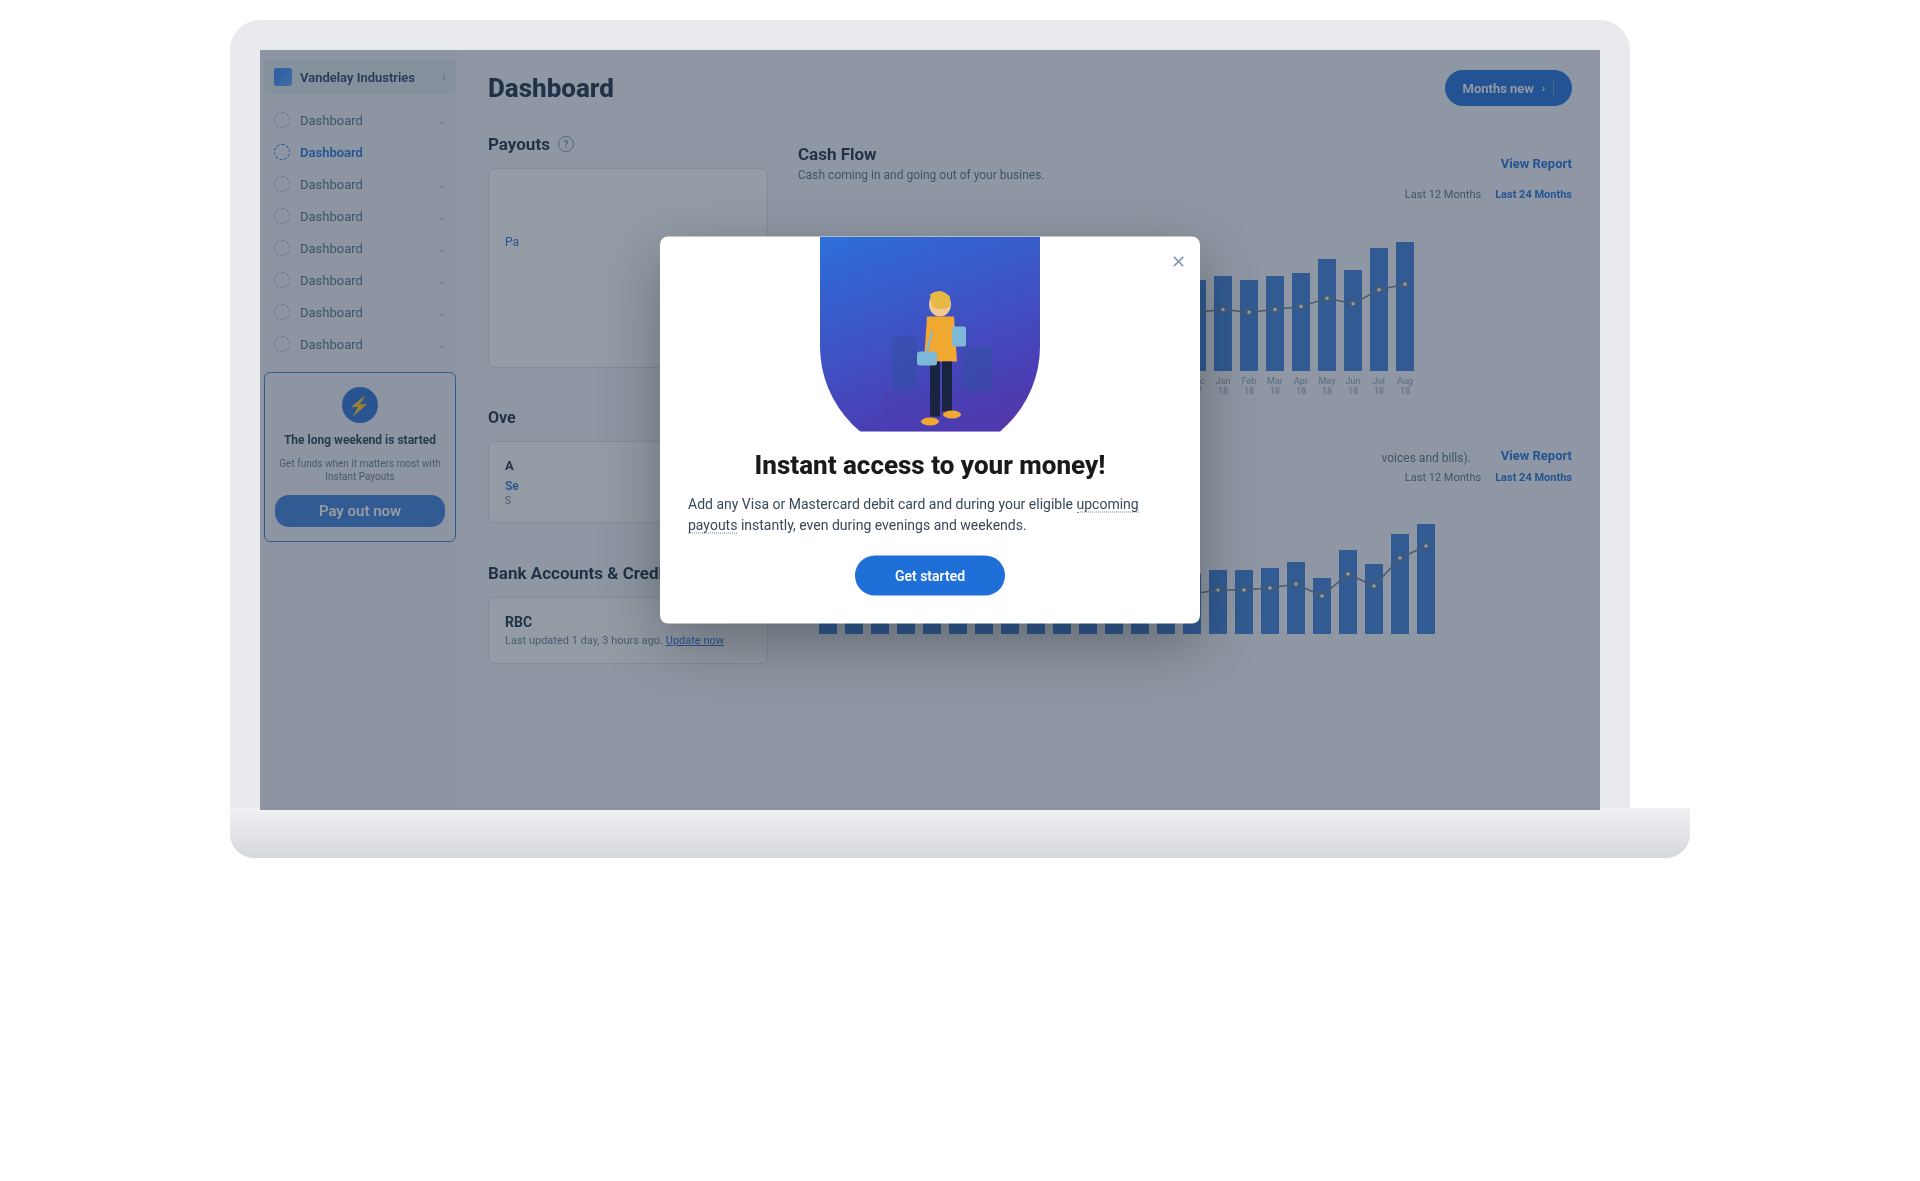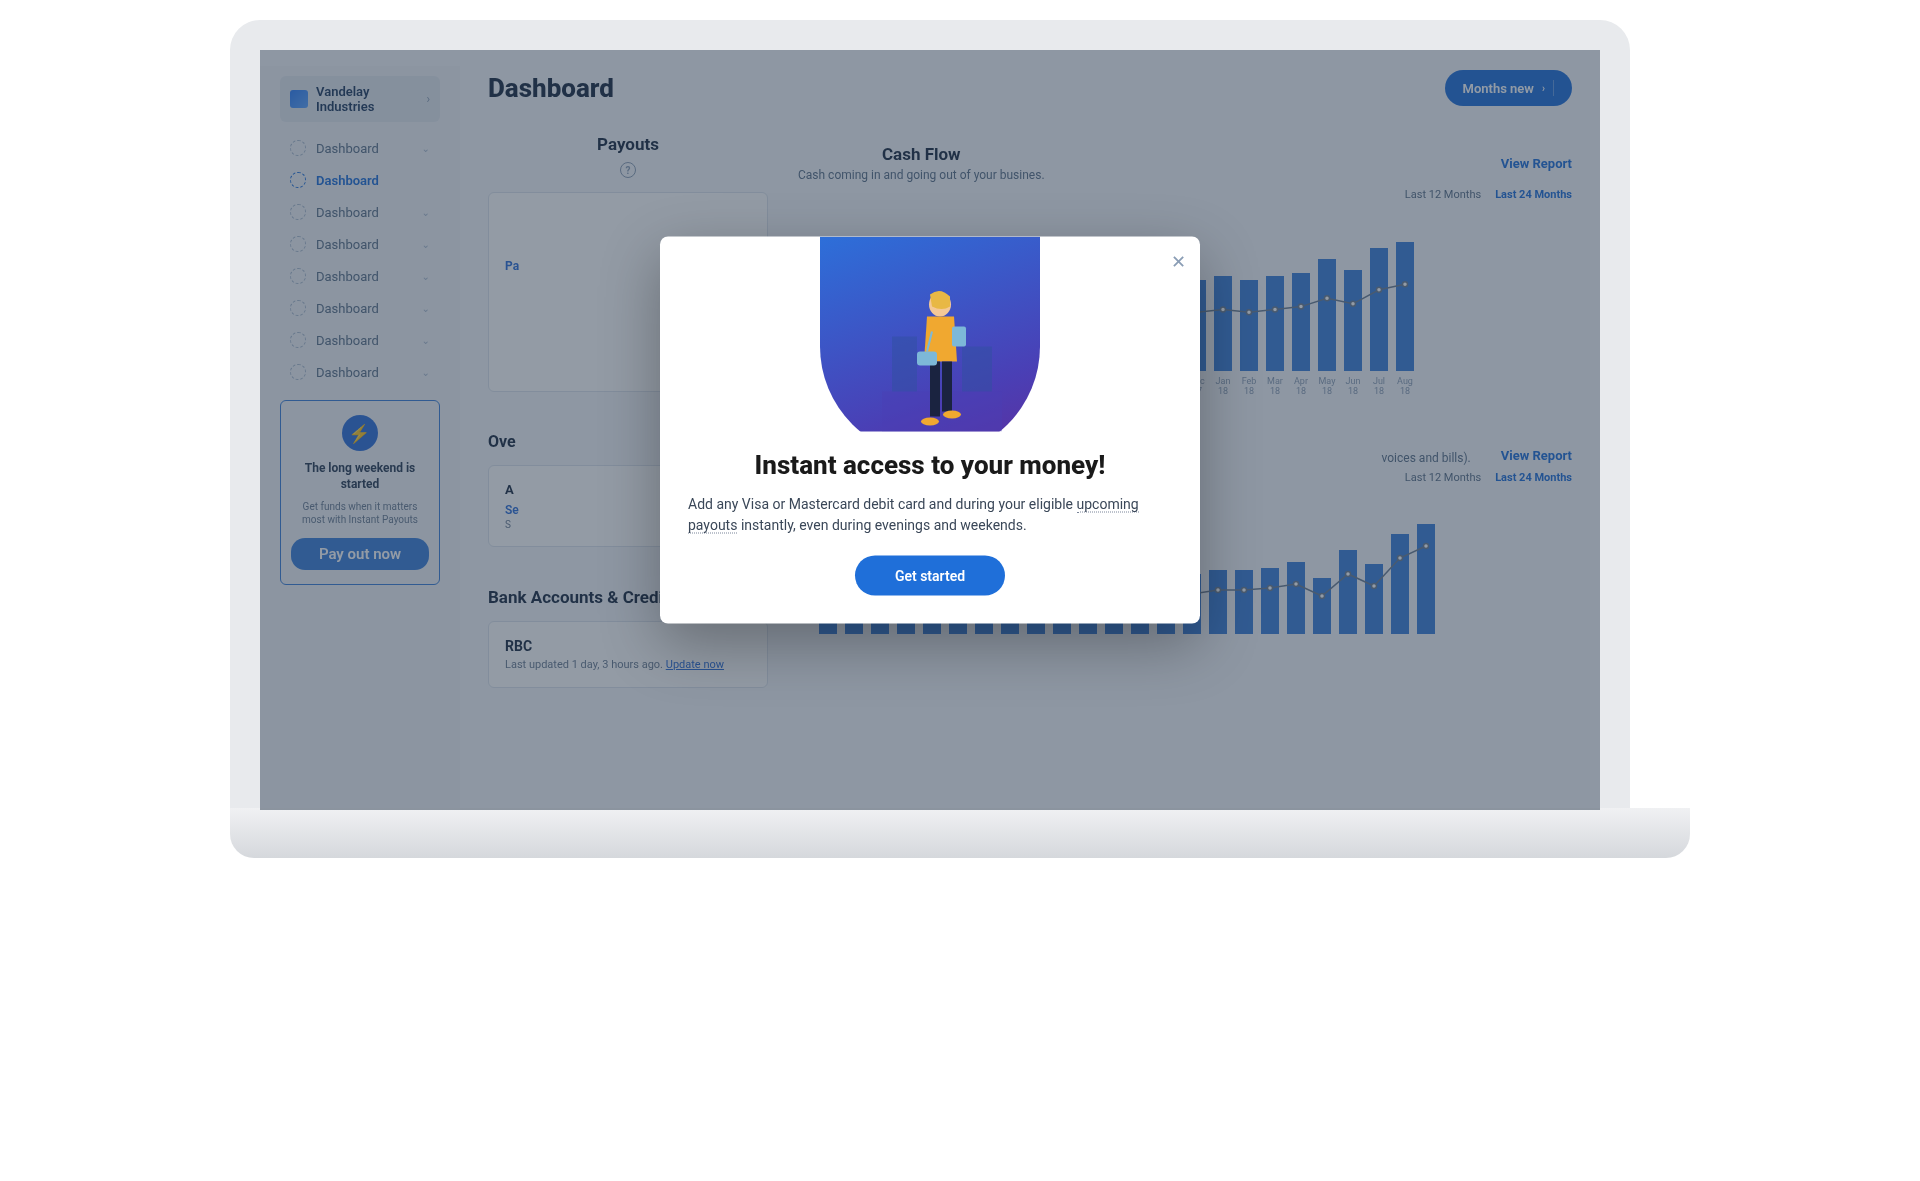--- a/index.html
+++ b/index.html
@@ -27,23 +27,22 @@
 }
 .overlay {
   position: absolute;
   inset: 0;
   background: rgba(40,55,75,0.5);
   z-index: 50;
 }
 .sidebar {
   width: 200px;
   background: #f0f3f7;
-  padding: 10px 20px;
+  padding: 10px 4px;
   flex-shrink: 0;
-  margin-top: 16px;
 }
 .org-selector {
   display: flex;
   align-items: center;
   background: #e3e8ef;
   border-radius: 6px;
   padding: 8px 10px;
   gap: 8px;
   margin-bottom: 10px;
 }
@@ -103,29 +102,29 @@
 .main-header { display: flex; justify-content: space-between; align-items: center; margin-bottom: 28px; }
 .page-title { font-size: 26px; font-weight: 800; color: #1a2b42; }
 .create-btn {
   background: #1f6fd9; color: #fff; font-size: 13px; font-weight: 600;
   padding: 10px 18px; border-radius: 18px; display: flex; align-items: center; gap: 8px;
 }
 .create-btn::after { content: ""; width: 1px; height: 16px; background: rgba(255,255,255,0.3); }
 .two-col { display: flex; gap: 30px; }
 .col-left { width: 280px; }
 .col-right { flex: 1; }
-.section-title { font-size: 17px; font-weight: 700; color: #1a2b42; display: flex; align-items: center; gap: 8px; flex-direction: column; }
+.section-title { font-size: 17px; font-weight: 700; color: #1a2b42; display: flex; align-items: center; gap: 8px; }
 .help-icon {
   width: 16px; height: 16px; border: 1.5px solid #8a9db5; border-radius: 50%;
   display: inline-flex; align-items: center; justify-content: center;
   font-size: 10px; color: #8a9db5;
 }
 .subtitle { font-size: 12px; color: #5a7089; margin-top: 4px; }
 .card { background: #fff; border: 1px solid #dce3ec; border-radius: 6px; padding: 16px; margin-top: 14px; }
-.card-label { font-size: 12px; font-weight: 700; color: #2d6fd9; }
+.card-label { font-size: 12px; font-weight: 400; color: #2d6fd9; }
 .overdue-title { font-size: 16px; font-weight: 700; color: #1a2b42; margin-top: 36px; }
 .ov-label { font-size: 13px; font-weight: 700; color: #1a2b42; }
 .ov-link { font-size: 12px; font-weight: 600; color: #2d6fd9; margin-top: 6px; }
 .ov-sub { font-size: 10px; color: #6b7d93; margin-top: 2px; }
 .bank-title { font-size: 17px; font-weight: 700; color: #1a2b42; margin-top: 28px; }
 .bank-name { font-size: 14px; font-weight: 700; color: #1a2b42; }
 .bank-updated { font-size: 11px; color: #6b7d93; margin-top: 4px; }
 .bank-update-link { color: #2d6fd9; text-decoration: underline; }
 .toolbar { display: flex; justify-content: space-between; align-items: center; margin-top: 10px; }
 .view-report { font-size: 13px; font-weight: 700; color: #1f6fd9; }

